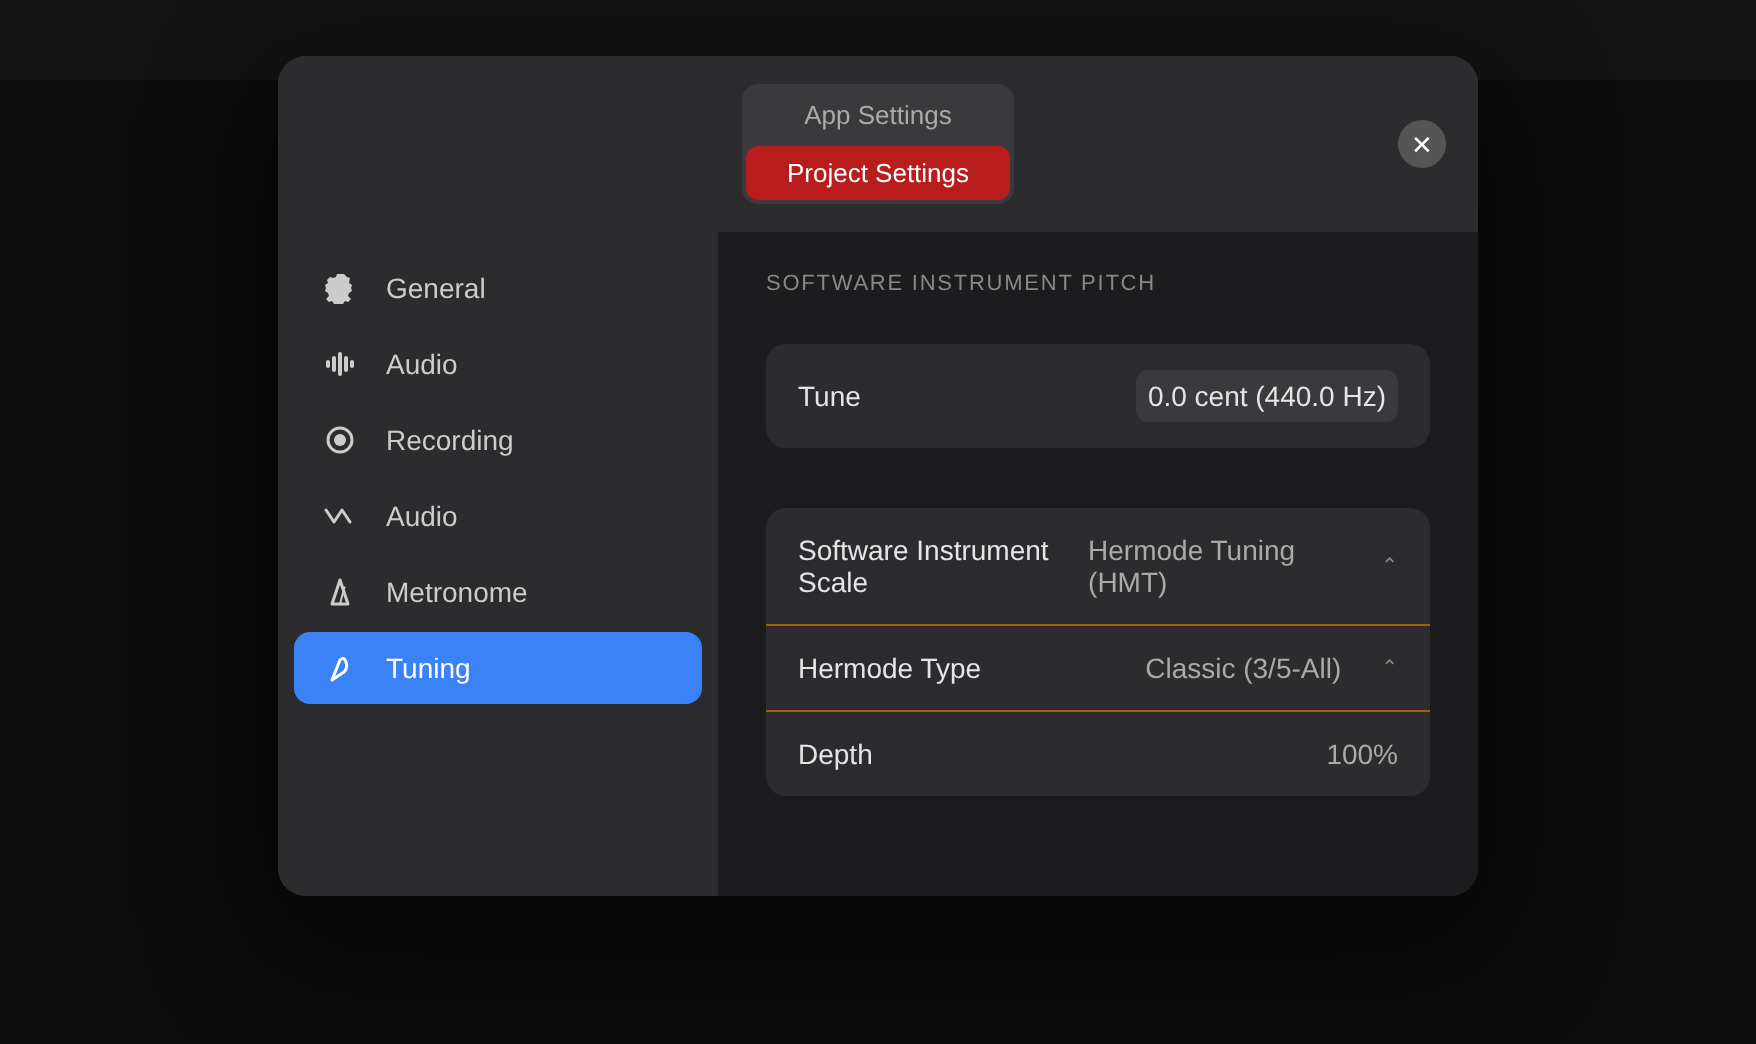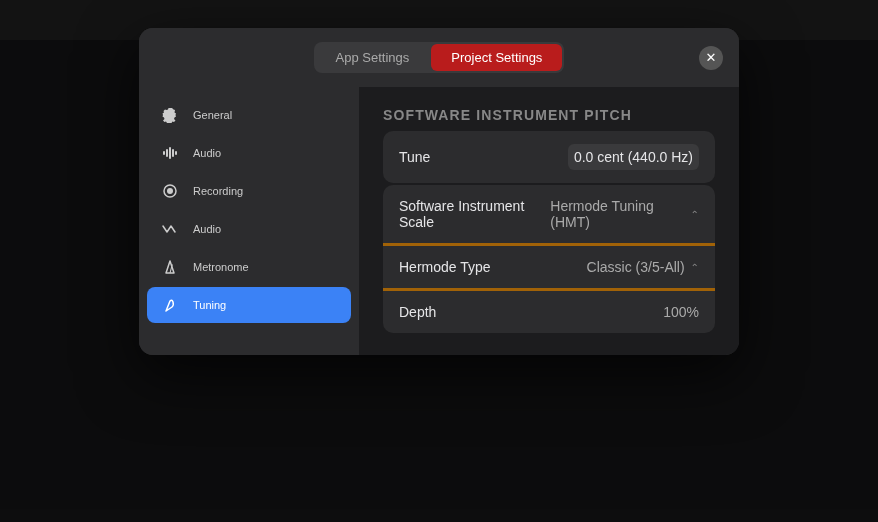--- a/index.html
+++ b/index.html
@@ -61,20 +61,21 @@
       position: relative;
       gap: 0;
     }
 
     .tab-group {
       display: flex;
       background: #3a3a3c;
       border-radius: 8px;
       padding: 2px;
       gap: 2px;
+      flex-direction: column;
     }
 
     .tab-btn {
       padding: 6px 20px;
       border-radius: 6px;
       border: none;
       cursor: pointer;
       font-size: 13px;
       font-weight: 500;
       background: transparent;
@@ -123,21 +124,21 @@
     }
 
     .sidebar-item {
       display: flex;
       align-items: center;
       gap: 14px;
       padding: 9px 14px;
       border-radius: 8px;
       cursor: pointer;
       color: #ccc;
-      font-size: 11px;
+      font-size: 14px;
       font-weight: 400;
     }
 
     .sidebar-item.active {
       background: #3b82f6;
       color: #fff;
     }
 
     .sidebar-icon {
       width: 18px;
@@ -151,59 +152,59 @@
 
     
     .content {
       flex: 1;
       background: #1c1c1e;
       padding: 20px 24px;
       overflow-y: auto;
     }
 
     .section-title {
-      font-size: 14px;
+      font-size: 11px;
       color: #888;
       letter-spacing: 0.08em;
-      font-weight: 700;
-      margin-bottom: 8px;
+      font-weight: 400;
+      margin-bottom: 24px;
       text-transform: uppercase;
     }
 
     .card {
       background: #2c2c2e;
       border-radius: 10px;
       overflow: hidden;
-      margin-bottom: 2px;
+      margin-bottom: 30px;
     }
 
     .card-row {
       display: flex;
       align-items: center;
       justify-content: space-between;
       padding: 13px 16px;
-      border-bottom: 3px solid #a16207;
+      border-bottom: 1px solid #a16207;
     }
 
     .card-row:last-child {
       border-bottom: none;
     }
 
     .row-label {
       font-size: 14px;
       color: #e5e5e7;
       font-weight: 400;
     }
 
     .row-value {
       font-size: 14px;
       color: #aaa;
       display: flex;
       align-items: center;
-      gap: 6px;
+      gap: 20px;
     }
 
     .row-value .chevron {
       font-size: 10px;
       color: #888;
     }
 
     .tune-value {
       background: #3a3a3c;
       border-radius: 6px;

